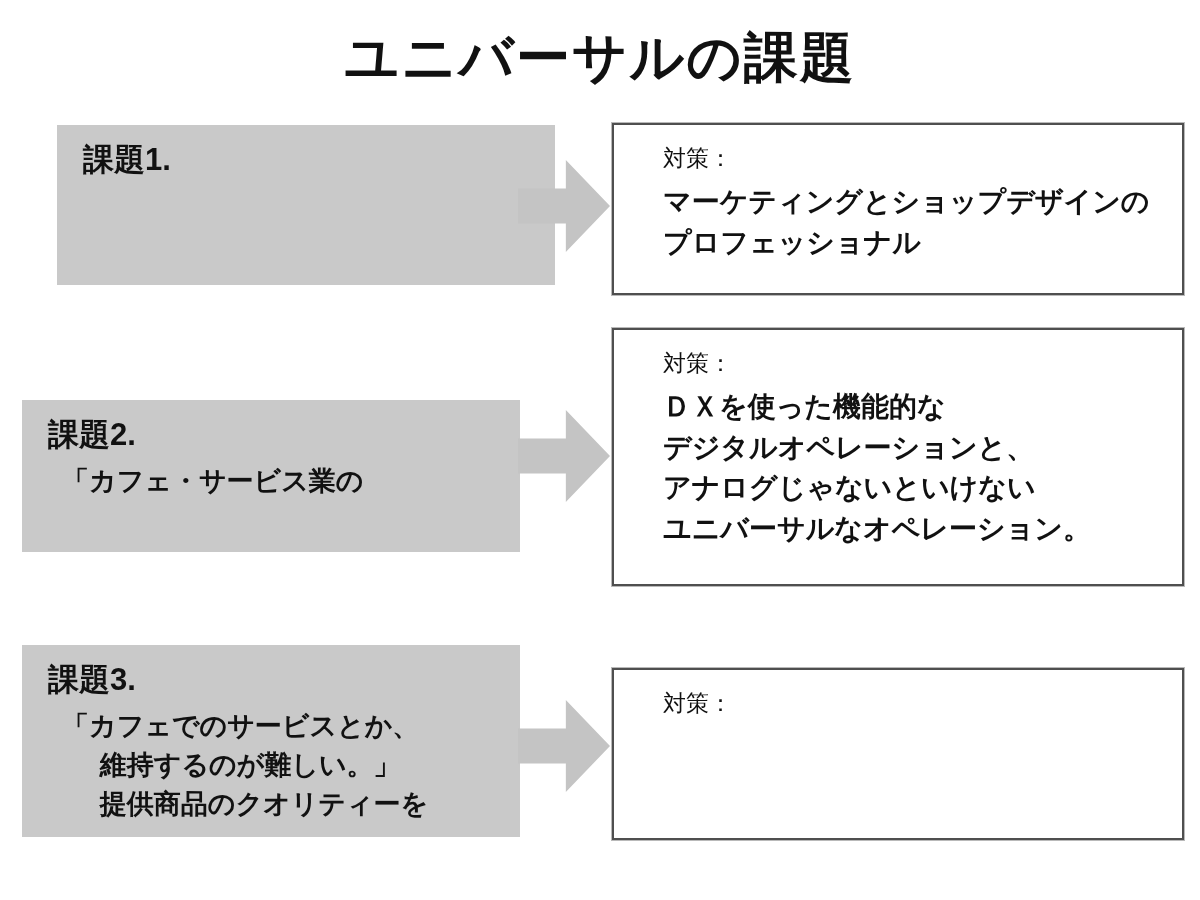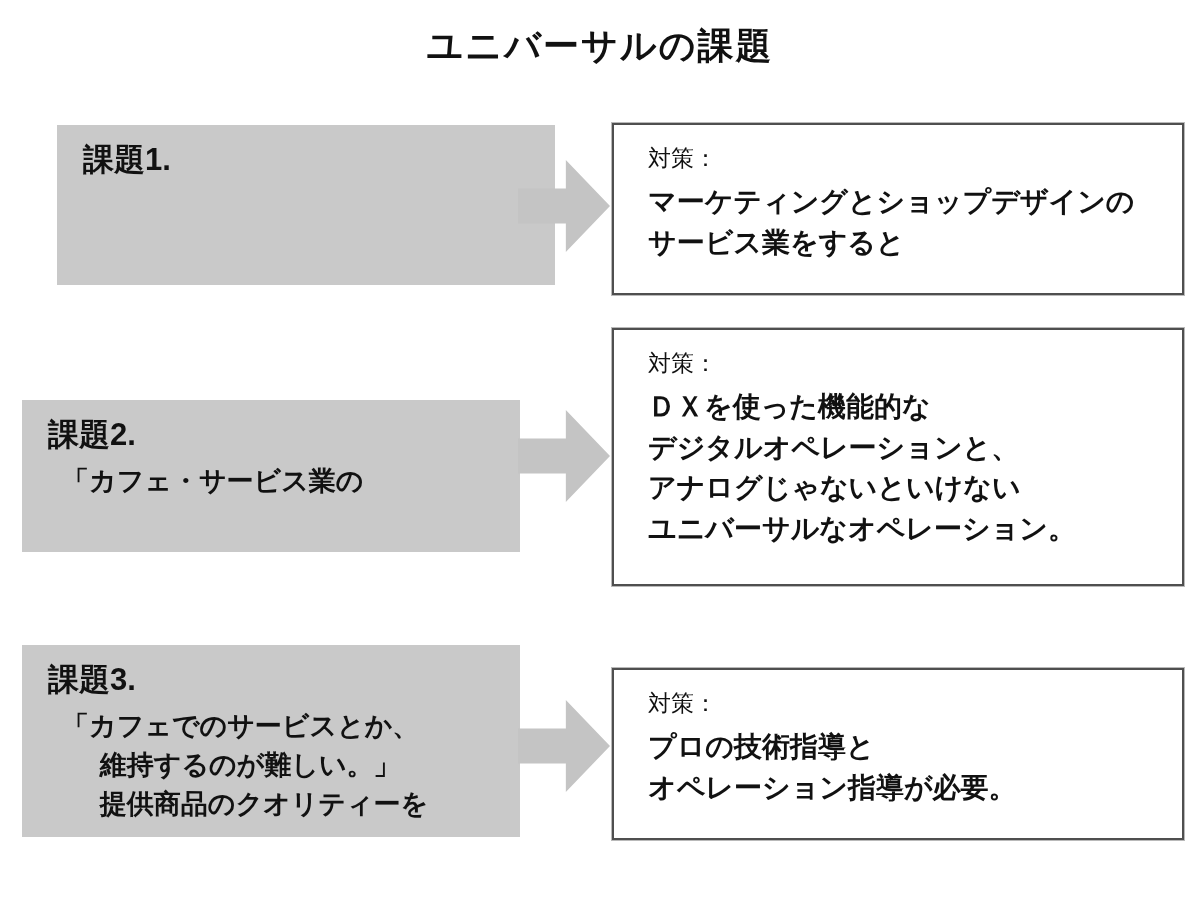--- a/index.html
+++ b/index.html
@@ -14,21 +14,21 @@
     height: 900px;
     background: #ffffff;
     overflow: hidden;
   }
   .slide-title {
     position: absolute;
     top: 22px;
     left: 0;
     width: 100%;
     text-align: center;
-    font-size: 36px;
+    font-size: 54px;
     font-weight: bold;
     color: #111111;
     letter-spacing: 2px;
   }
   .problem-box {
     position: absolute;
     left: 22px;
     width: 498px;
     background: #c9c9c9;
     box-sizing: border-box;
@@ -58,21 +58,21 @@
     clip-path: polygon(0 31%, 52% 31%, 52% 0, 100% 50%, 52% 100%, 52% 69%, 0 69%);
   }
   .solution-box {
     position: absolute;
     left: 612px;
     width: 572px;
     background: #ffffff;
     border: 2px solid #4f4f4f;
     box-shadow: 0 0 0 1px #b9b9b9;
     box-sizing: border-box;
-    padding: 18px 20px 14px 34px;
+    padding: 18px 20px 14px 49px;
     color: #111111;
   }
   .solution-label {
     font-size: 23px;
     font-weight: normal;
     margin-bottom: 8px;
   }
   .solution-text {
     font-size: 28px;
     font-weight: bold;
@@ -99,21 +99,21 @@
   <div class="slide-title">ユニバーサルの課題</div>
 
   <div class="problem-box row1-problem">
     <div class="problem-title">課題1.</div>
   </div>
   <div class="block-arrow row1-arrow"></div>
   <div class="solution-box row1-solution">
     <div class="solution-label">対策：</div>
     <div class="solution-text">
       <div>マーケティングとショップデザインの</div>
-      <div>サービス業をすると</div>
+      <div>プロフェッショナル</div>
     </div>
   </div>
 
   <div class="problem-box row2-problem">
     <div class="problem-title">課題2.</div>
     <div class="problem-quote">
       <div>「カフェ・サービス業の</div>
     </div>
   </div>
   <div class="block-arrow row2-arrow"></div>
@@ -131,19 +131,15 @@
     <div class="problem-title">課題3.</div>
     <div class="problem-quote">
       <div>「カフェでのサービスとか、</div>
       <div class="cont">維持するのが難しい。」</div>
       <div class="cont">提供商品のクオリティーを</div>
     </div>
   </div>
   <div class="block-arrow row3-arrow"></div>
   <div class="solution-box row3-solution">
     <div class="solution-label">対策：</div>
-    <div class="solution-text">
-      <div>プロの技術指導と</div>
-      <div>オペレーション指導が必要。</div>
-    </div>
   </div>
 
 </div>
 
 </body></html>

